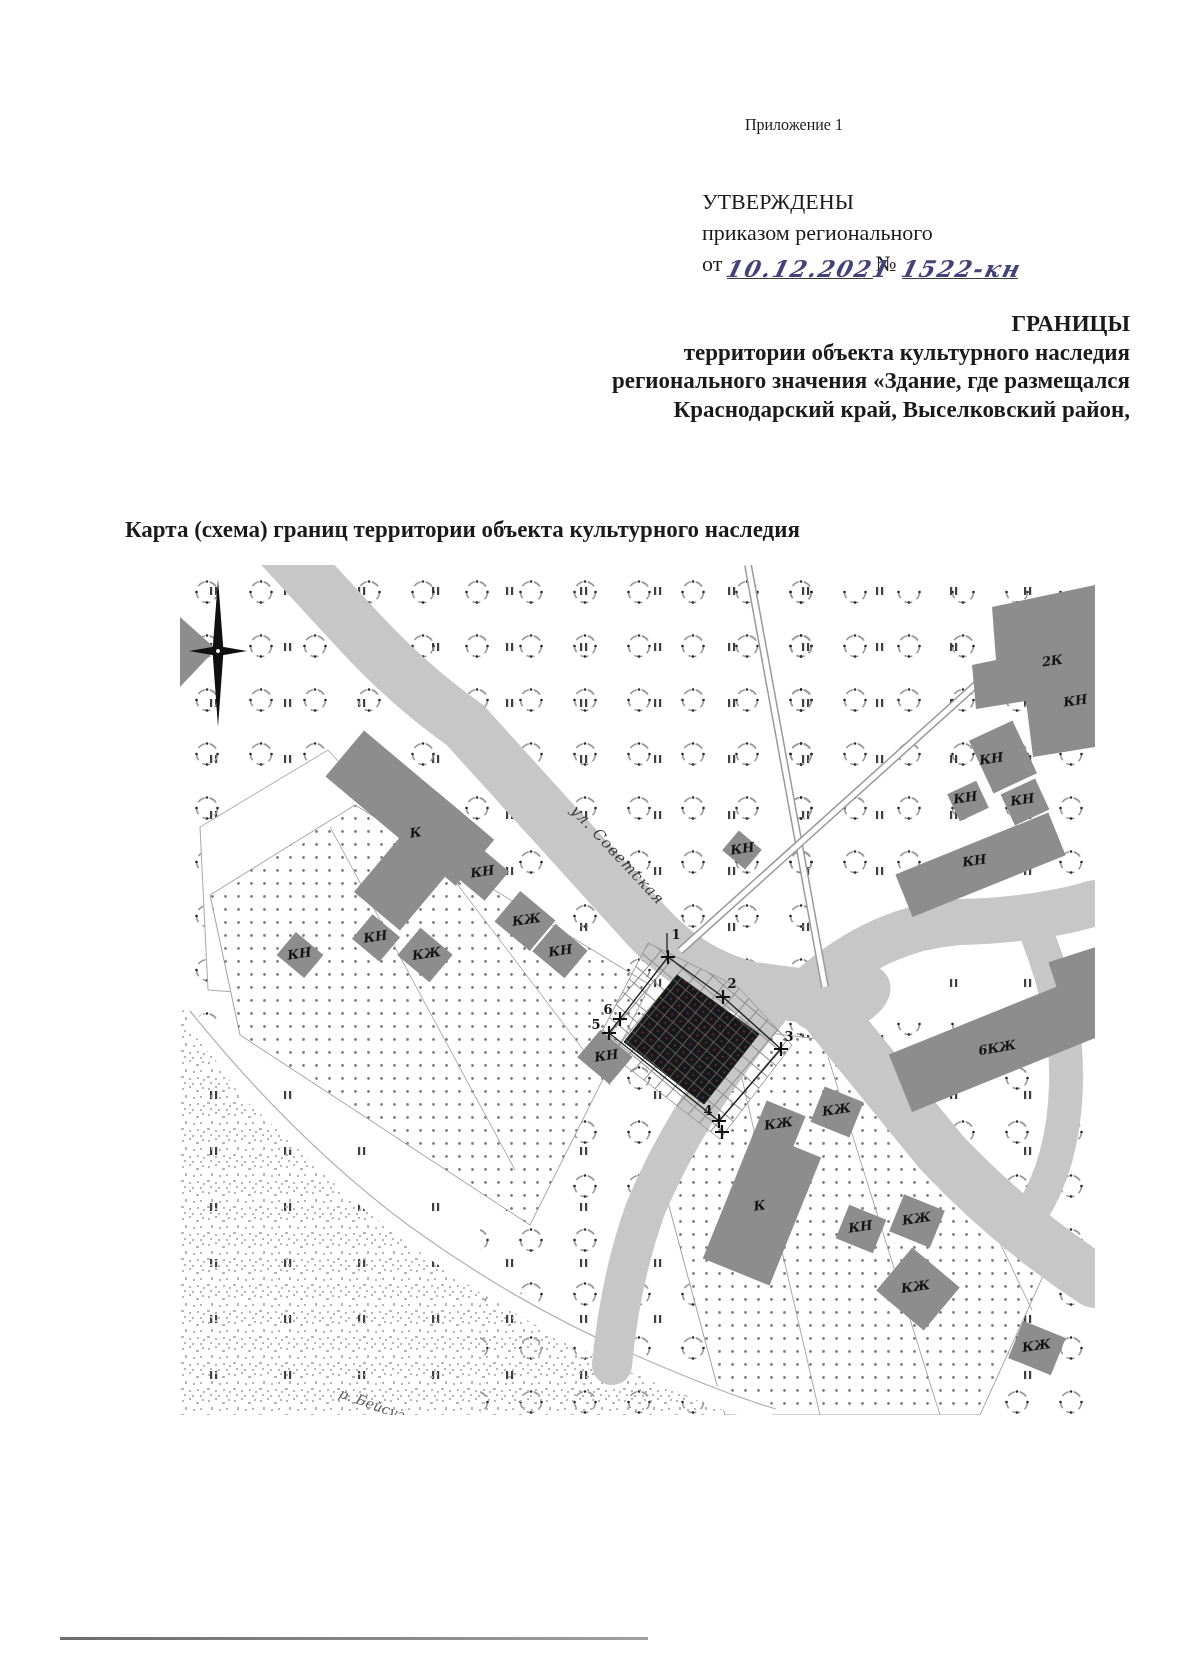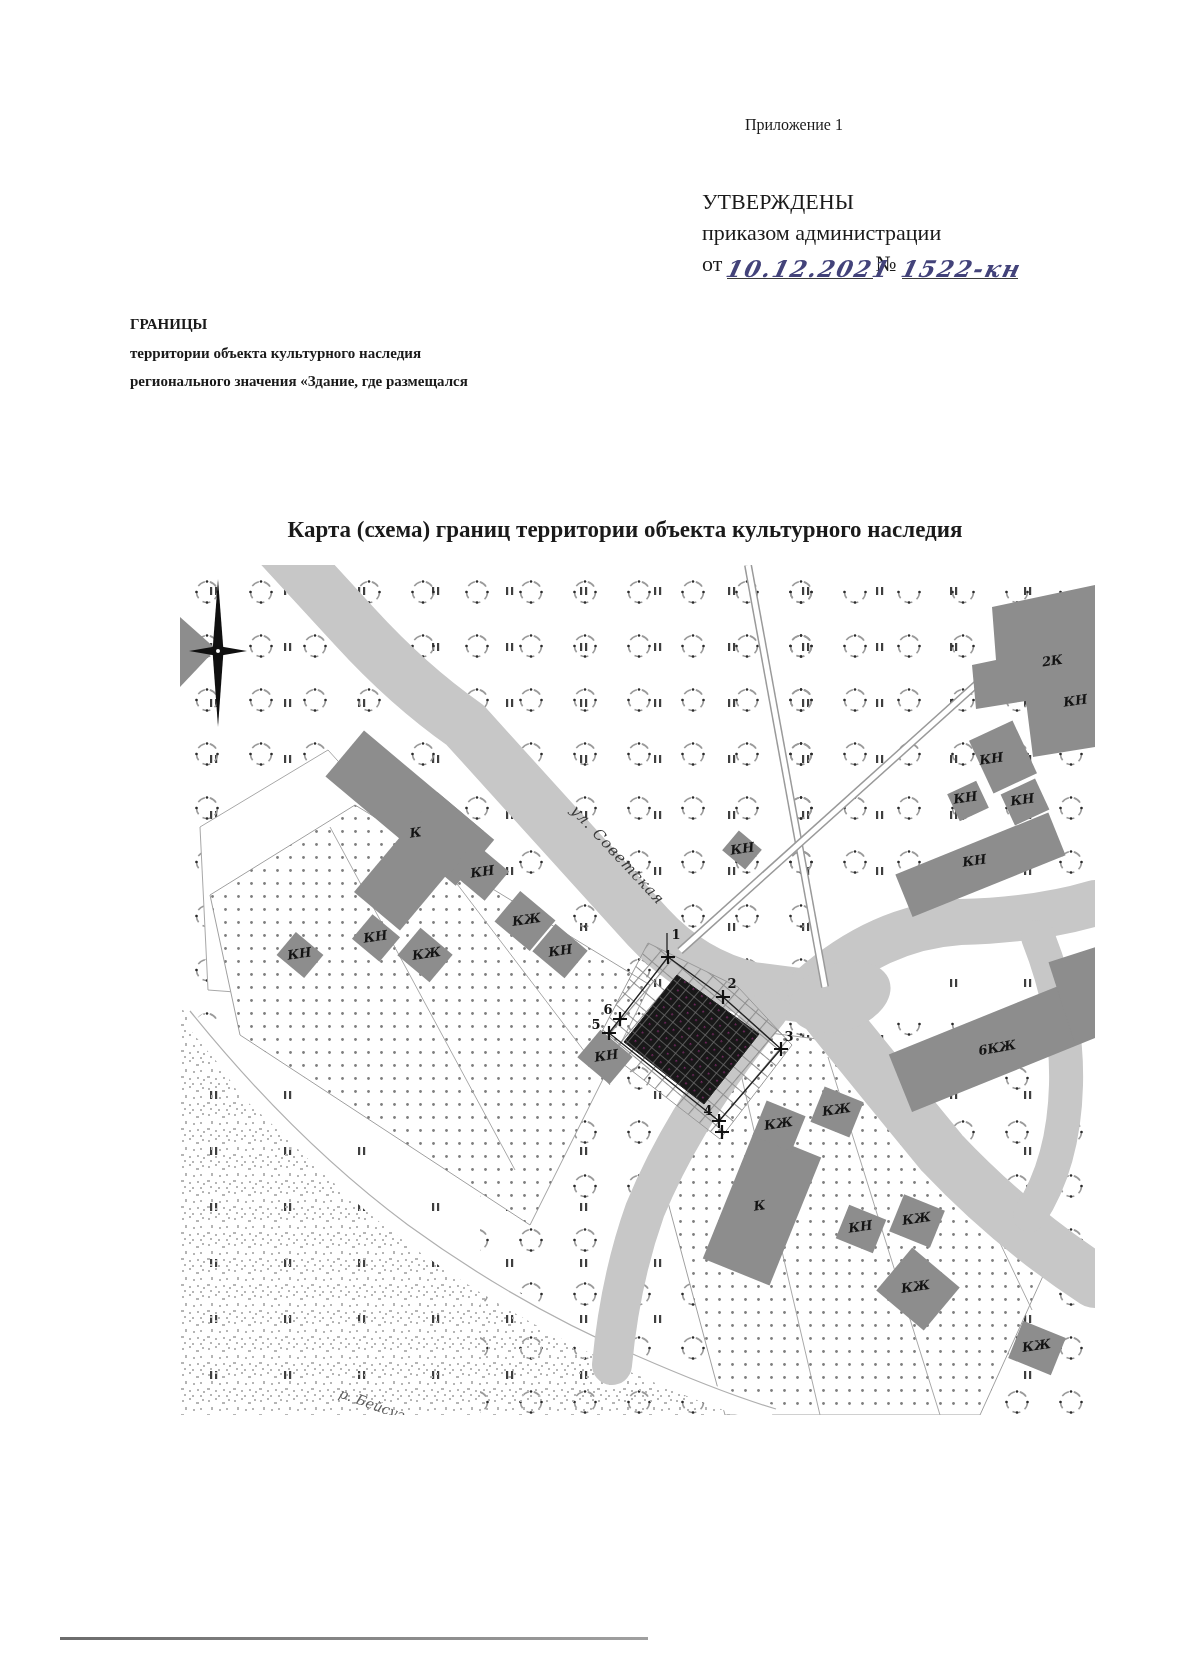--- a/index.html
+++ b/index.html
@@ -13,45 +13,46 @@
   .from-line{white-space:nowrap;}
   .uline{display:inline-block;border-bottom:1.6px solid #3a3a3a;height:26px;vertical-align:bottom;overflow:visible;}
   .uline.date{width:146px;margin-left:5px;}
   .uline.num{width:116px;margin-left:6px;}
   .hand{
     font-family:"DejaVu Serif",serif;font-style:italic;font-weight:bold;
     color:#43437a;font-size:23px;letter-spacing:2px;display:inline-block;
     transform:skewX(-14deg) translateY(1px);white-space:nowrap;
   }
   .no-sign{margin-left:2px;}
-  .title-block{left:130px;top:310px;width:1000px;text-align:left;font-weight:bold;font-size:15px;line-height:28.5px;}
-  .map-caption{left:125px;top:517px;width:1000px;text-align:center;font-weight:bold;font-size:23px;}
+  .title-block{left:130px;top:310px;width:1000px;text-align:right;font-weight:bold;font-size:23px;line-height:28.5px;}
+  .map-caption{left:125px;top:517px;width:1000px;font-weight:bold;font-size:23px;}
   .footer-line{left:60px;top:1637px;width:588px;height:3px;background:linear-gradient(to right,#6c6c6c,#a0a0a0);}
   #map-svg{position:absolute;left:180px;top:565px;}
   #map-svg text.bl{font-family:"DejaVu Serif",serif;font-style:italic;font-weight:bold;font-size:13px;fill:#141414;}
   #map-svg text.bp{font-family:"DejaVu Serif",serif;font-weight:bold;font-size:13px;fill:#141414;}
   #map-svg .map-label{font-family:"DejaVu Serif",serif;font-style:italic;}
 </style>
 </head>
 <body>
 
 <div class="abs appendix">Приложение 1</div>
 
 <div class="abs approval">
   <div>УТВЕРЖДЕНЫ</div>
-  <div>приказом администрации</div>
+  <div>приказом регионального</div>
   <div class="from-line">
     <span>от</span><span class="uline date"><span class="hand">10.12.2021</span></span><span class="no-sign">№</span><span class="uline num"><span class="hand">1522-кн</span></span>
   </div>
 </div>
 
 <div class="abs title-block">
   <div>ГРАНИЦЫ</div>
   <div>территории объекта культурного наследия</div>
   <div>регионального значения «Здание, где размещался</div>
+  <div>Краснодарский край, Выселковский район,</div>
 </div>
 
 <div class="abs map-caption">Карта (схема) границ территории объекта культурного наследия</div>
 
 <svg id="map-svg" width="915" height="850" viewBox="0 0 915 850">
   <defs>
     <pattern id="p-meadow" width="74" height="56" patternUnits="userSpaceOnUse">
       <rect x="30" y="22" width="2.2" height="8" fill="#3f3f3f"></rect>
       <rect x="35" y="22" width="2.2" height="8" fill="#3f3f3f"></rect>
     </pattern>

